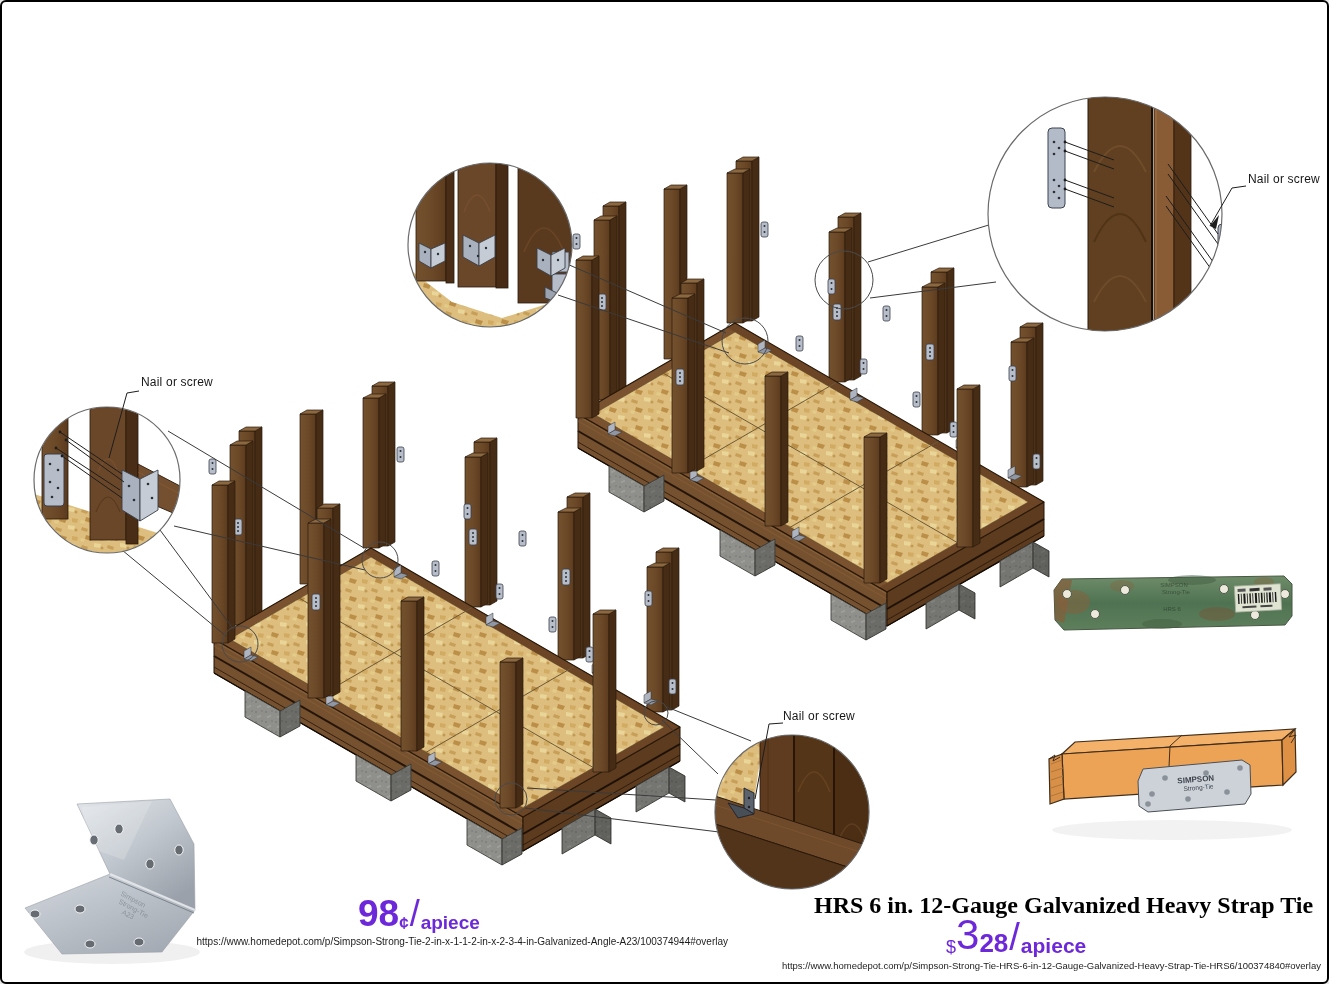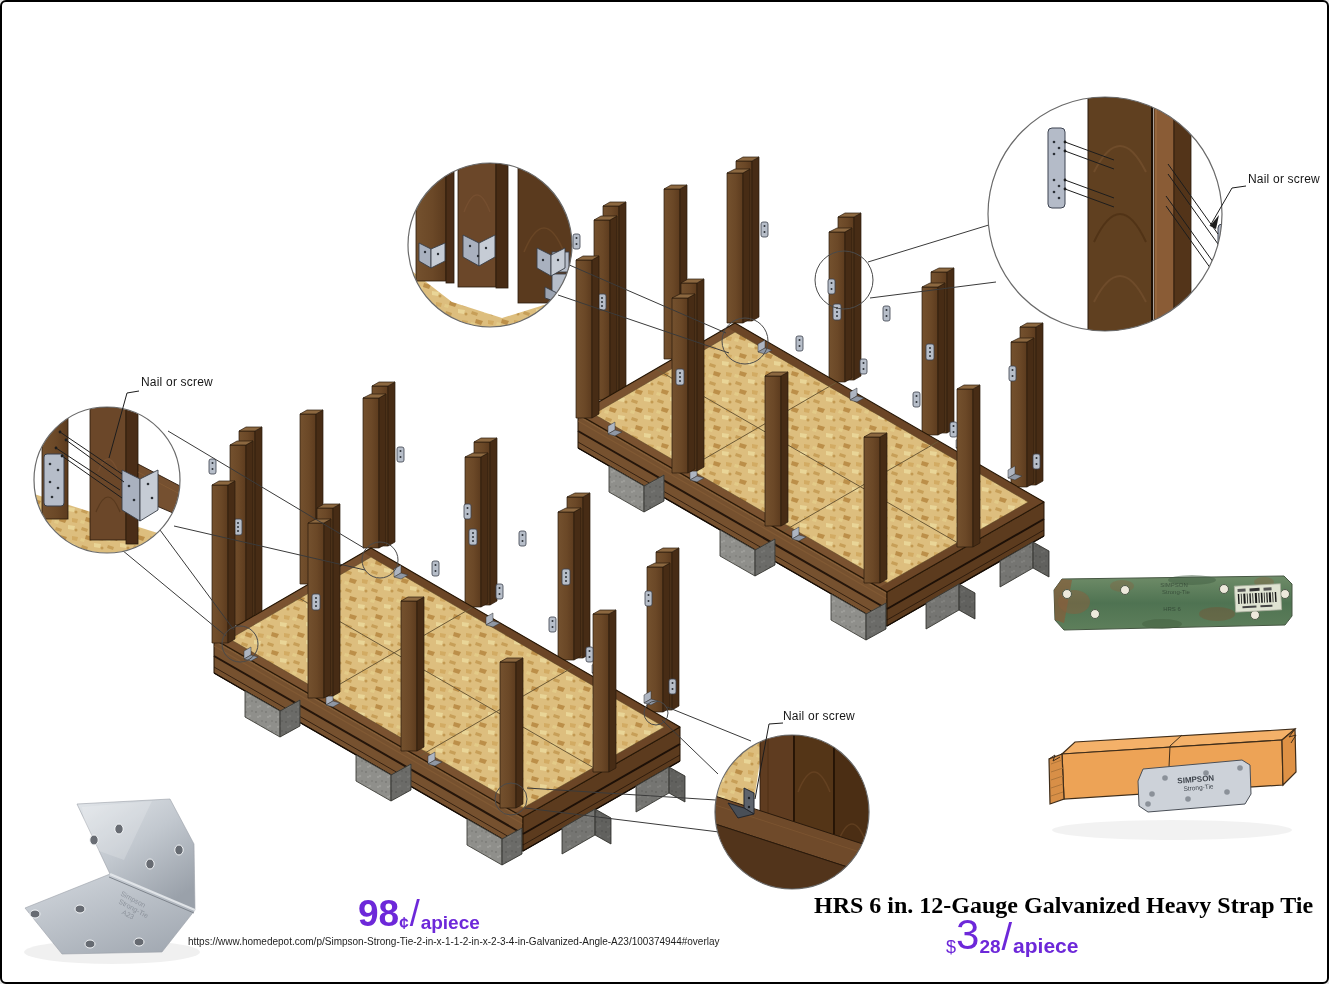--- a/index.html
+++ b/index.html
@@ -9,24 +9,24 @@
   .overlay{position:absolute;color:#111;}
   .nail-label{font-size:12px;color:#161616;letter-spacing:.2px;white-space:nowrap;}
   .title{font-family:"Liberation Serif",serif;font-size:24px;text-align:center;color:#000;white-space:nowrap;}
   .price{display:flex;align-items:flex-end;color:#6d28d9;line-height:1;}
   .p-big{font-size:37px;font-weight:bold;}
   .p-cent{font-size:17px;font-weight:bold;margin-top:2px;}
   .p-slash{font-size:36px;font-weight:400;margin-top:1px;padding:0 1px;}
   .p-unit{font-size:19px;font-weight:bold;margin-top:16px;}
   .p-cur{font-size:18px;font-weight:400;margin-top:2px;}
   .p-dollar{font-size:42px;font-weight:400;}
-  .p-sup{font-size:19px;font-weight:bold;margin-top:11px;}
+  .p-sup{font-size:26px;font-weight:bold;margin-top:11px;}
   .p-slash2{font-size:38px;font-weight:400;margin-top:5px;padding:0 1px;}
   .p-unit2{font-size:21px;font-weight:bold;margin-top:20px;}
-  .url{font-size:10px;text-align:left;color:#1c1c1c;white-space:nowrap;}
+  .url{font-size:10px;text-align:right;color:#1c1c1c;white-space:nowrap;}
   .url2{font-size:9.5px;}
 </style>
 </head>
 <body>
 
 <div class="canvas">
 <svg width="1329" height="984" viewBox="0 0 1329 984">
 <defs>
   <pattern id="osb" width="26" height="18" patternUnits="userSpaceOnUse">
     <rect width="26" height="18" fill="#DDBE7E"></rect>
@@ -528,13 +528,14 @@
 <div class="overlay url" style="left:186px;top:934px;width:540px;">https://www.homedepot.com/p/Simpson-Strong-Tie-2-in-x-1-1-2-in-x-2-3-4-in-Galvanized-Angle-A23/100374944#overlay</div>
 
 <div class="overlay title" style="left:812px;top:890px;width:460px;font-weight:bold;">HRS 6 in. 12-Gauge Galvanized Heavy Strap Tie</div>
 <div class="overlay price" style="left:944px;top:911px;">
   <span class="p-cur">$</span>
   <span class="p-dollar">3</span>
   <span class="p-sup">28</span>
   <span class="p-slash2">/</span>
   <span class="p-unit2">apiece</span>
 </div>
+<div class="overlay url url2" style="left:780px;top:958px;width:530px;">https://www.homedepot.com/p/Simpson-Strong-Tie-HRS-6-in-12-Gauge-Galvanized-Heavy-Strap-Tie-HRS6/100374840#overlay</div>
 </div>
 
 </body></html>

